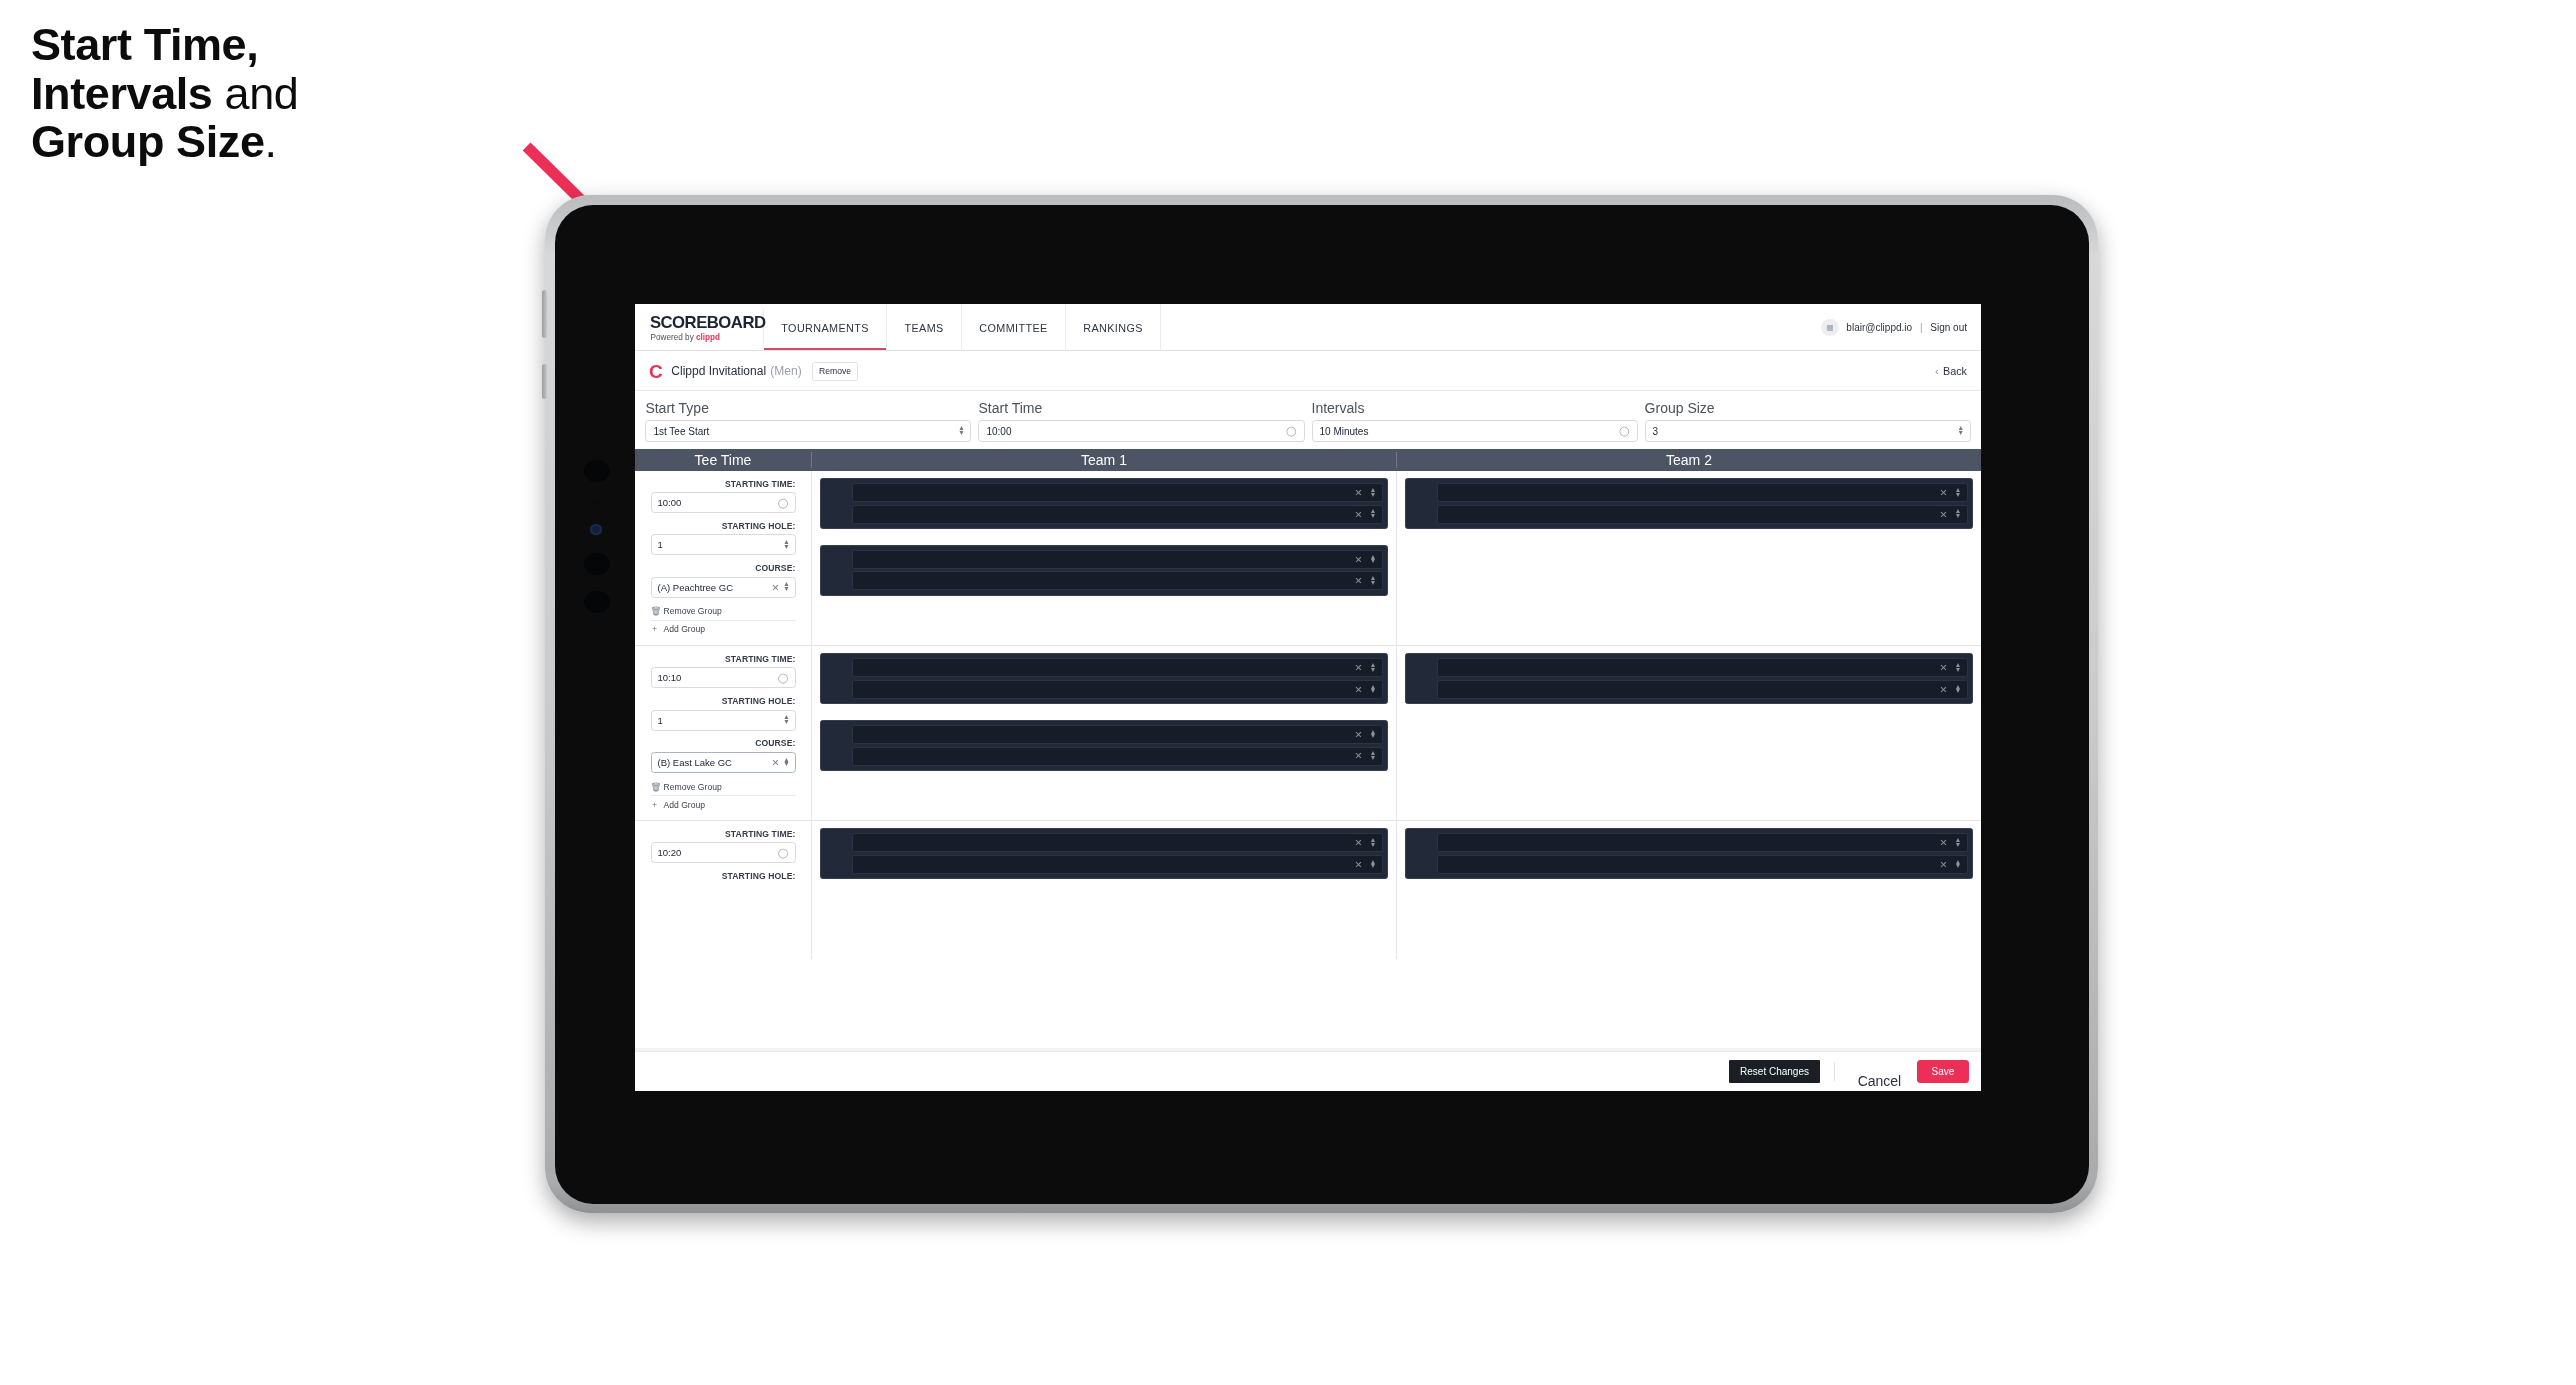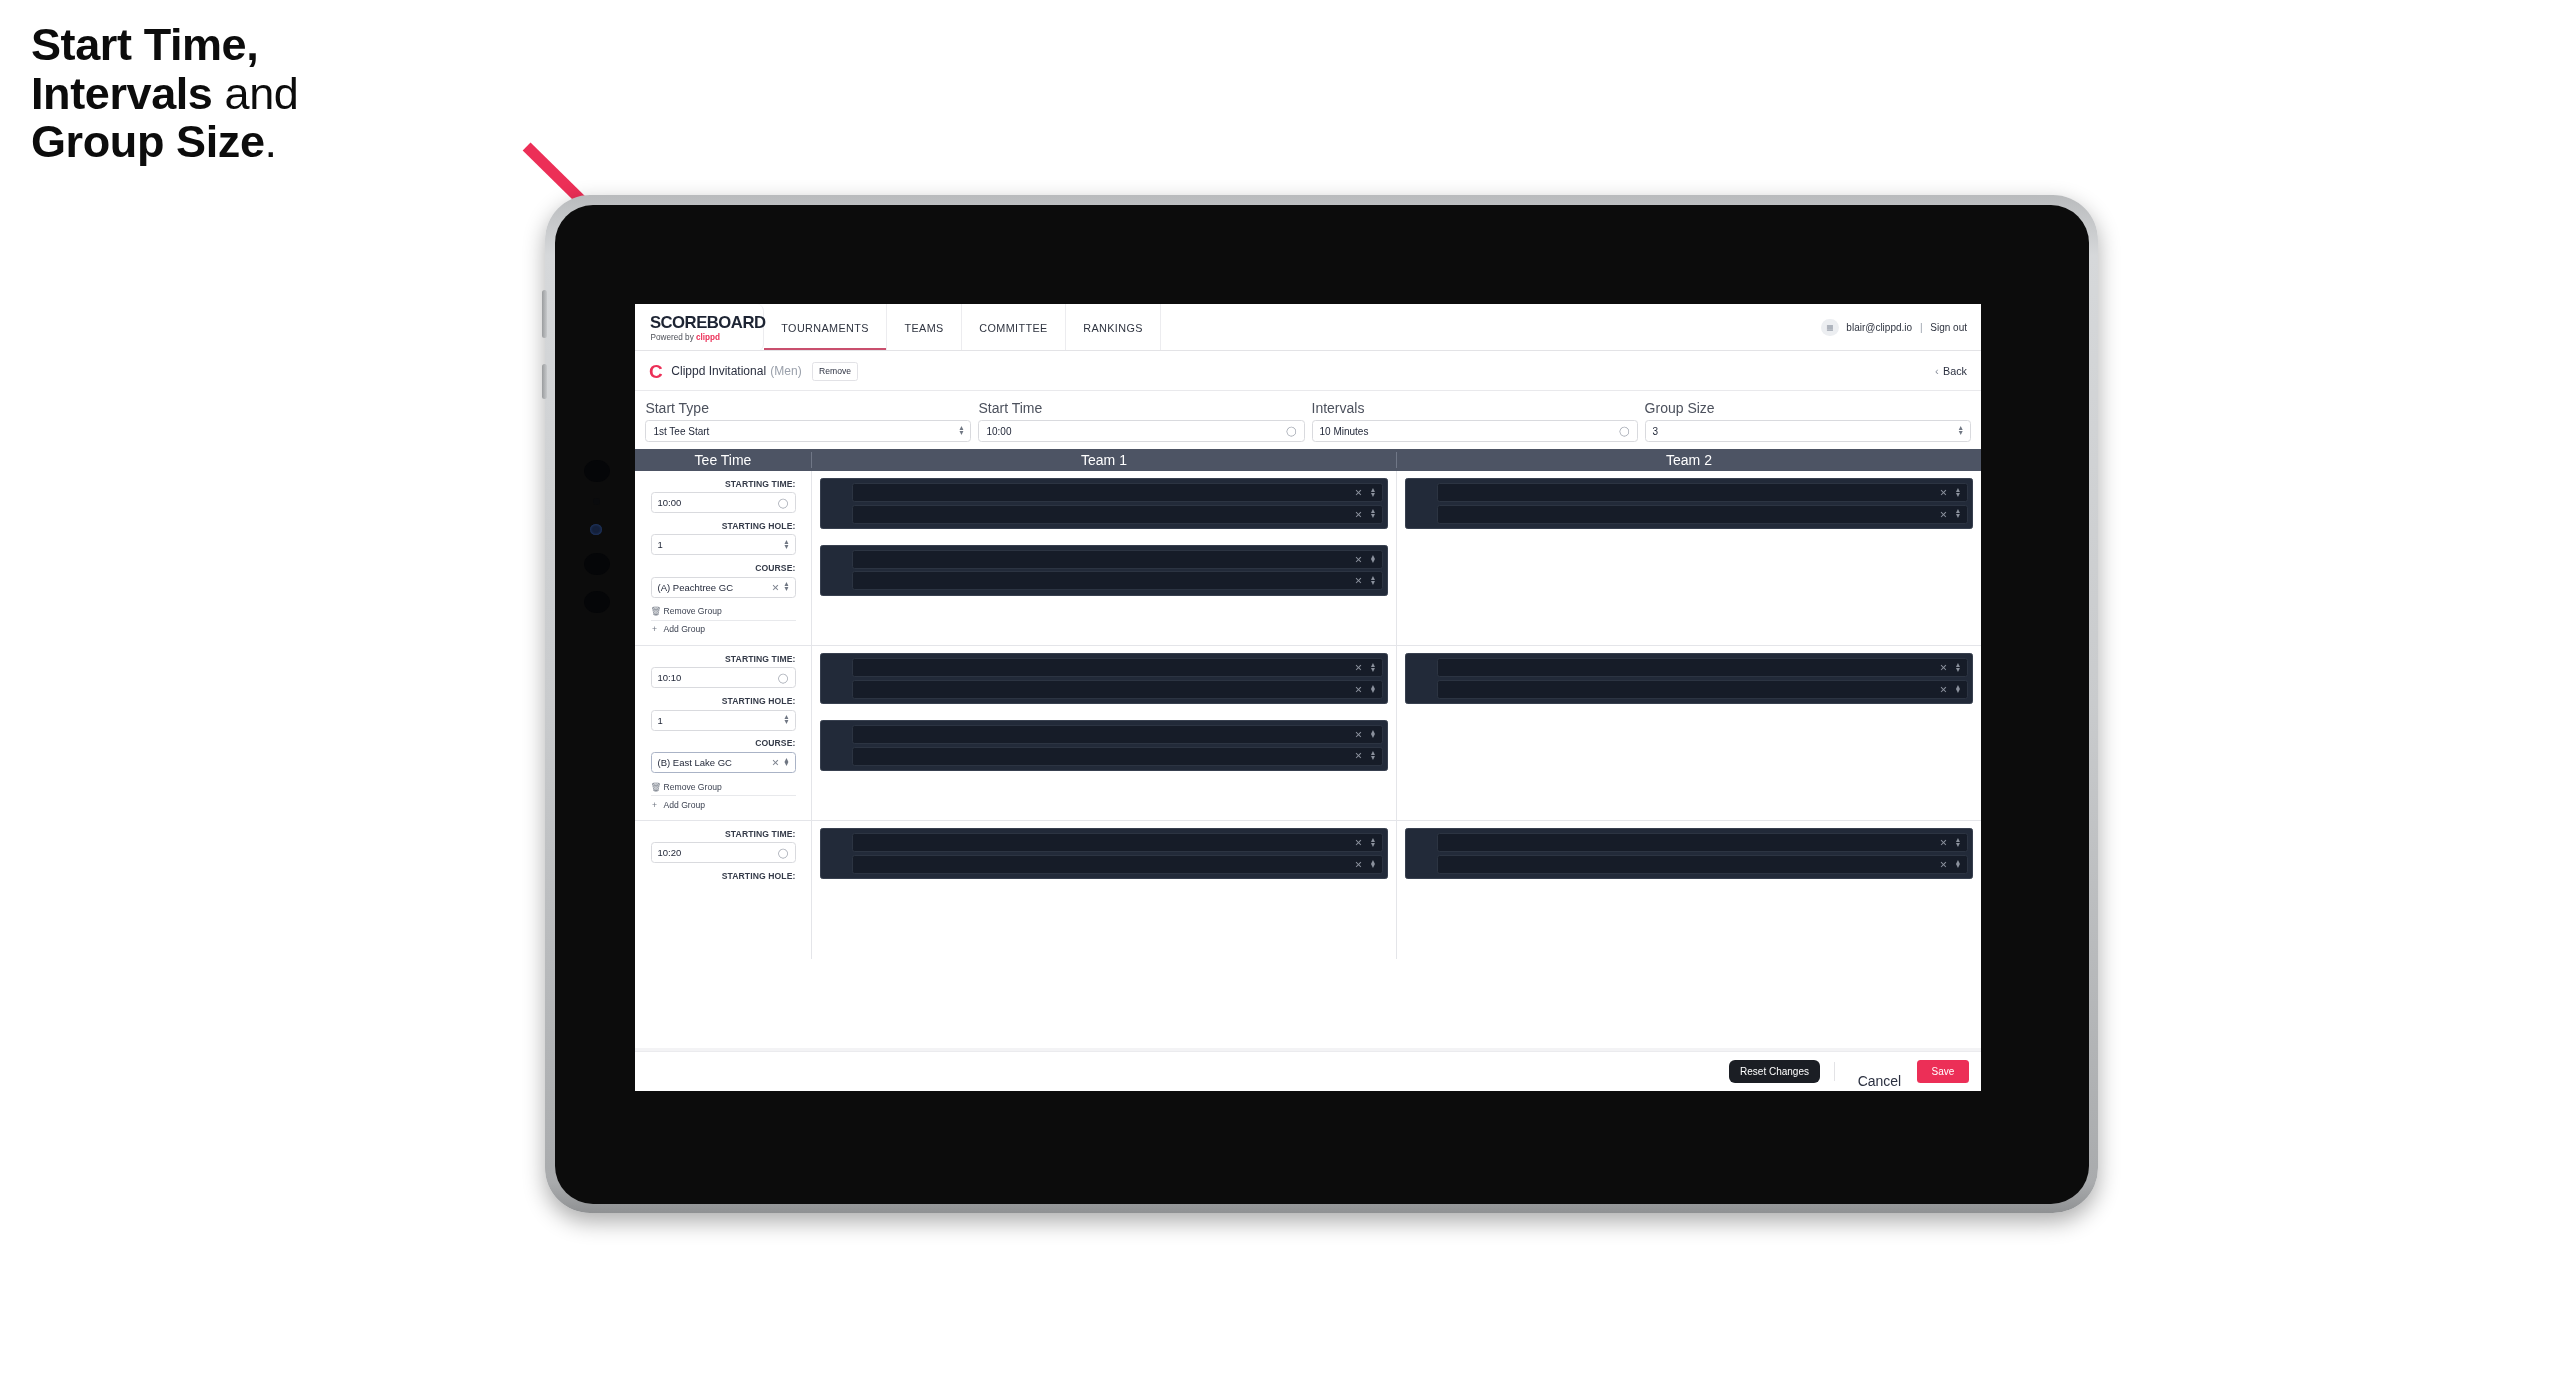--- a/index.html
+++ b/index.html
@@ -157,21 +157,21 @@
   .prow .x { color: #8b919d; font-size: 9.5px; line-height: 1; }
   .prow .sp { color: #8b919d; }
 
   
   .appfooter {
     position: absolute; left: 0; right: 0; bottom: 0; height: 40px; background: #fff;
     border-top: 0.9px solid #ebebee; display: flex; align-items: center; justify-content: flex-end;
     padding-right: 12px; gap: 0;
   }
   .btn-reset {
-    background: #1b1e24; color: #fff; font-size: 10px; border: none; border-radius: 6px;
+    background: #1b1e24; color: #fff; font-size: 10px; border: none; border-radius: 1px;
     padding: 6px 11.2px; cursor: pointer;
   }
   .foot-div { width: 0.9px; height: 19px; background: #e3e3e6; margin: 0 14px; }
   .btn-cancel { background: transparent; border: none; color: #2b3040; font-size: 14px; padding: 6px 8.6px; cursor: pointer; margin-top: 19px; }
   .btn-save {
     background: #ec2f57; color: #fff; border: none; border-radius: 3.5px;
     font-size: 10px; padding: 6px 14.7px; margin-left: 7px; cursor: pointer;
   }
   .scroll-fade { position:absolute; left:0; right:0; bottom:40px; height:3.5px; background: #f3f3f5; }
 </style>

